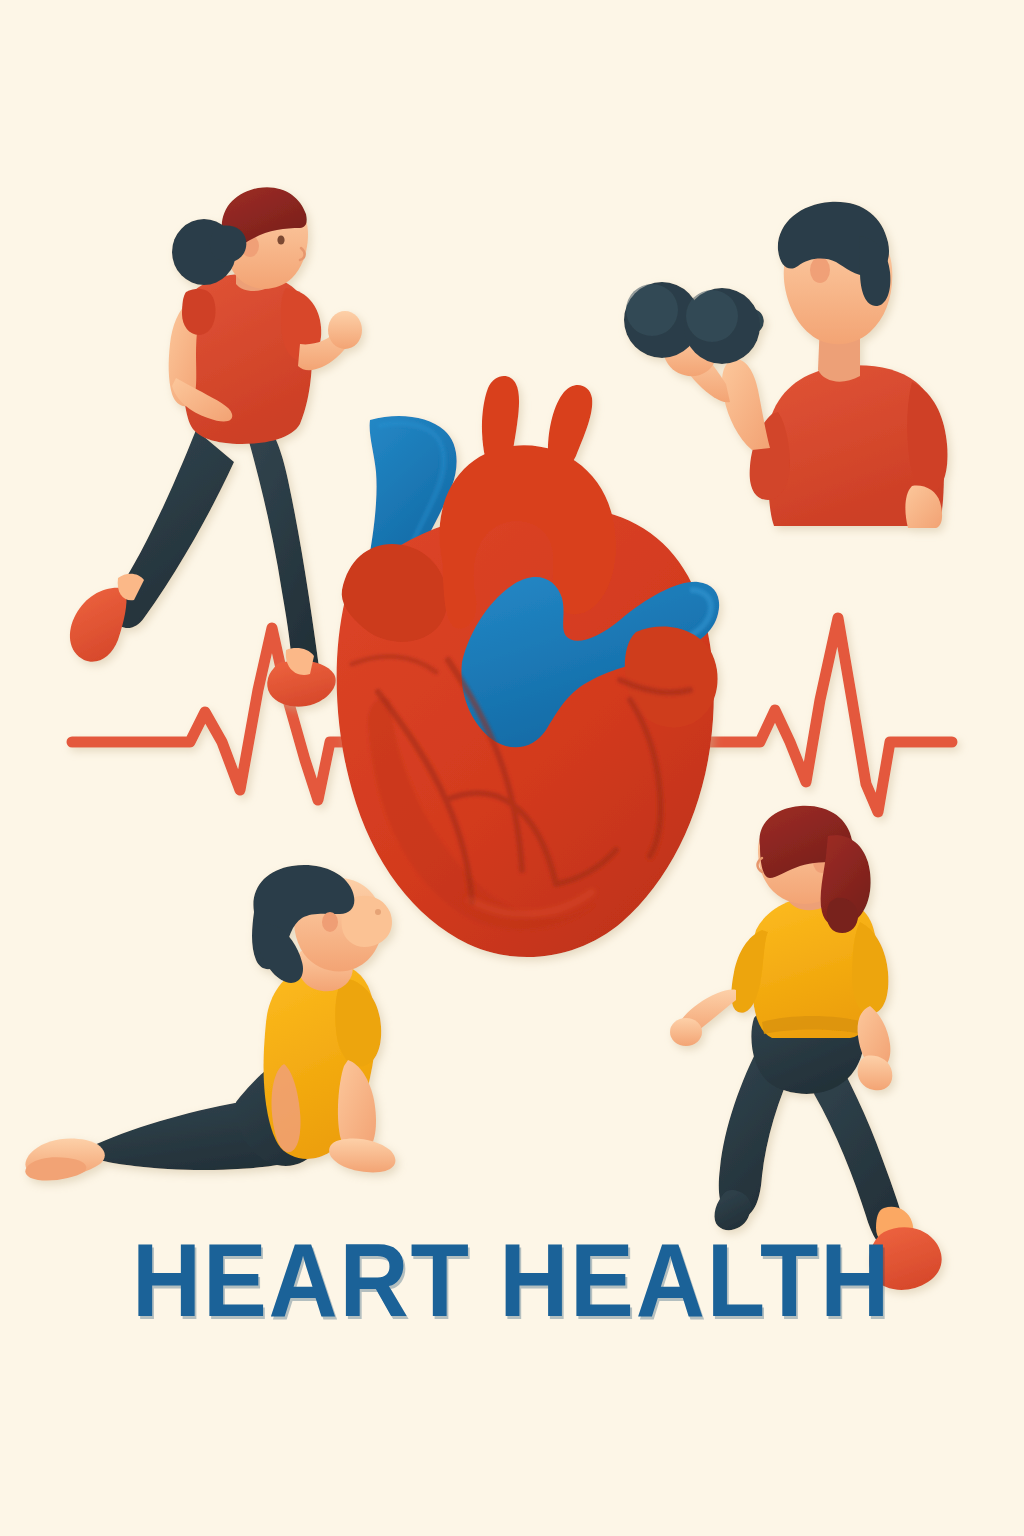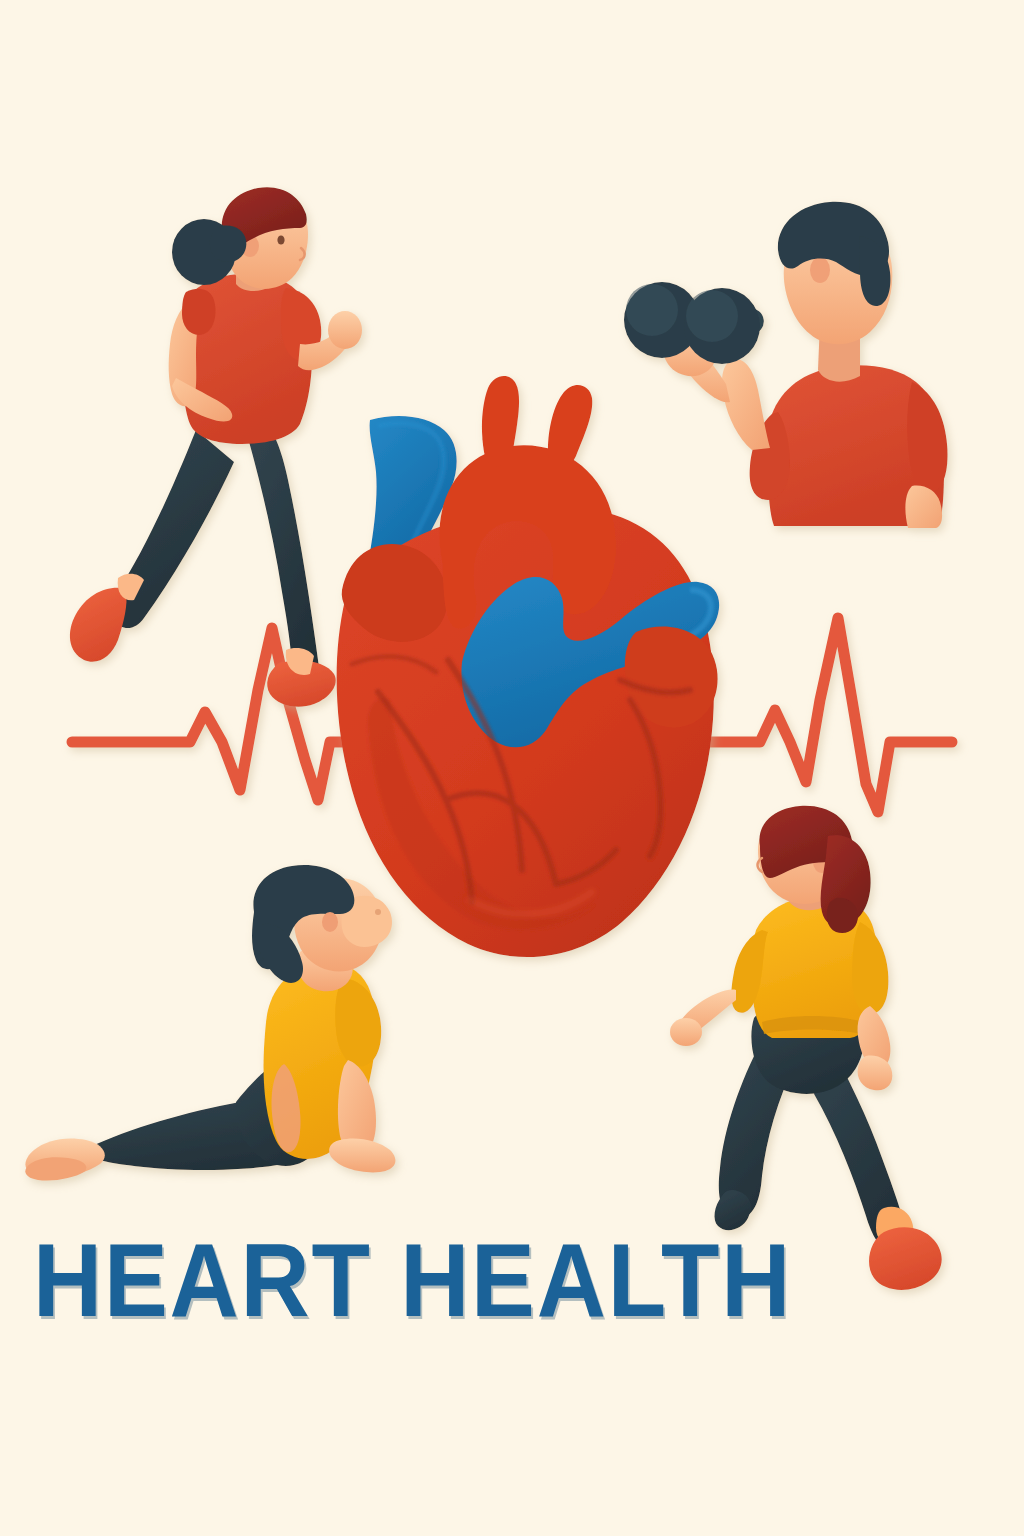--- a/index.html
+++ b/index.html
@@ -20,21 +20,21 @@
     left: 0; top: 0;
     width: 1024px;
     height: 1536px;
     display: block;
   }
   .title-wrap {
     position: absolute;
     left: 0;
     top: 1228px;
     width: 1024px;
-    text-align: left;
+    text-align: center;
     pointer-events: none;
   }
   .poster-title {
     display: inline-block;
     font-family: "Liberation Sans Narrow", "Liberation Sans", sans-serif;
     font-weight: 700;
     font-size: 104px;
     line-height: 1;
     letter-spacing: 2px;
     color: #1b6298;

